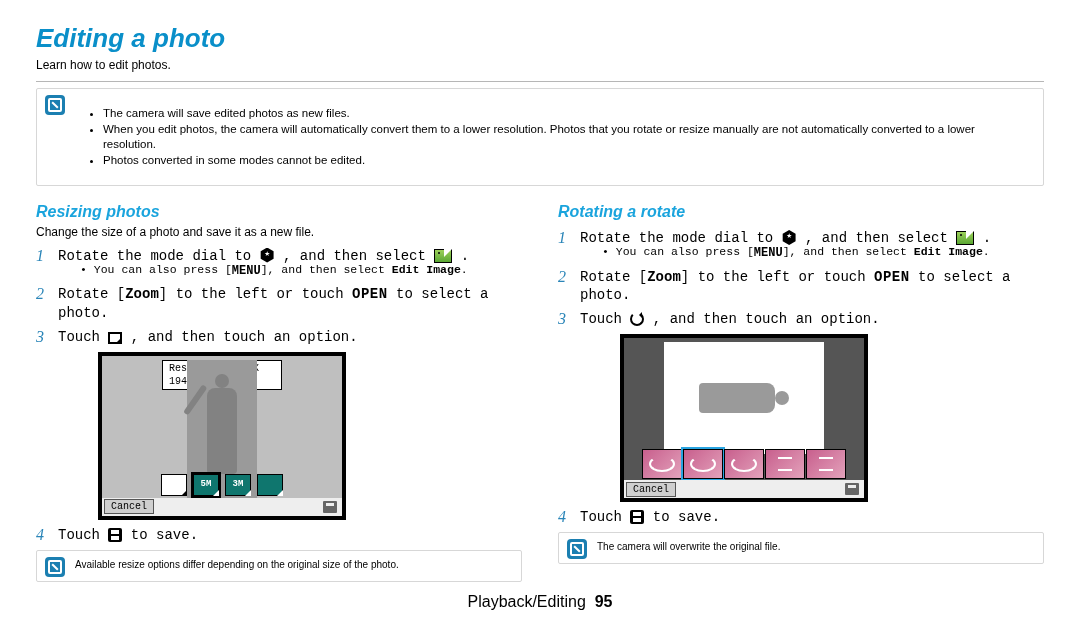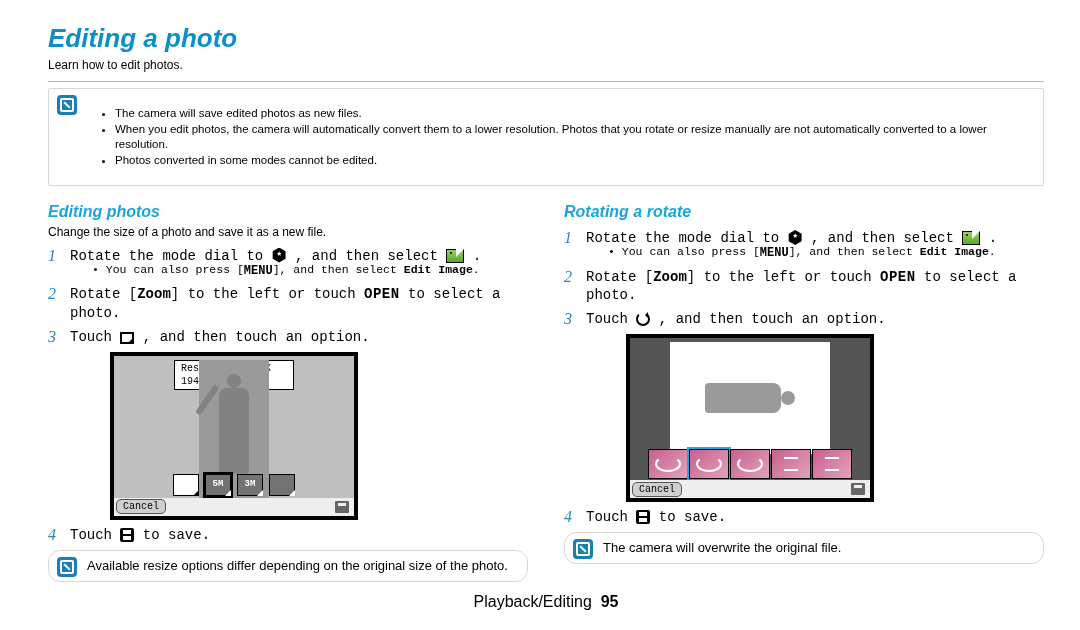--- a/index.html
+++ b/index.html
@@ -17,21 +17,21 @@
   html, body {
     margin: 0; padding: 0;
     width: 1080px; height: 630px;
     font-family: "Segoe UI", "Helvetica Neue", Arial, sans-serif;
     color: var(--text);
     background: #fff;
     font-size: 13px;
     line-height: 1.3;
   }
   .page {
-    padding: 22px 36px 12px 48px;
+    padding: 22px 36px 12px 36px;
     height: 100%;
   }
   .title {
     color: var(--brand-blue);
     font-weight: 700;
     font-size: 26px;
     font-style: italic;
     margin: 0 0 2px 0;
   }
   .subtitle {
@@ -44,21 +44,21 @@
   }
   .notebox {
     border: 1px solid var(--note-border);
     border-radius: 2px;
     margin-top: 6px;
     padding: 4px 8px 4px 8px;
     display: flex;
     gap: 10px;
     font-size: 11.5px;
   }
-  .notebox.small { font-size: 13px; border-radius: 12px; }
+  .notebox.small { font-size: 10px; }
   .note-icon {
     width: 20px; height: 20px;
     border-radius: 4px;
     background: #1b7fb1;
     position: relative;
     flex: 0 0 auto;
     margin-top: 2px;
   }
   .note-icon::after {
     content: "";
@@ -189,21 +189,21 @@
   }
   .screen .toolbar {
     position:absolute; left:0; right:0; bottom:0;
     background:#eee;
     display:flex; align-items:center;
     height: 18px;
     column-gap: 0;
   }
   .screen .toolbar .btn-cancel {
     font-size:10px; padding:0 6px; background:#cfcfcf; border:1px solid #555;
-    border-radius:5px; margin-left:2px;
+    border-radius:0; margin-left:2px;
   }
   .screen .toolbar .spacer { flex:1; }
   .screen .toolbar .btn-save {
     width:14px;height:12px;background:#666;margin-right:5px;position:relative;
     border-radius: 1px;
   }
   .screen .toolbar .btn-save::after{content:"";position:absolute;left:3px;right:3px;top:2px;height:3px;background:#eee;}
 
   
   .screen.resize .body {overflow:visible;}
@@ -224,21 +224,21 @@
   .size-options {
     position:absolute; bottom:20px; left:6px; right:6px;
     display:flex; gap:6px; justify-content:center;
   }
   .size-opt {
     width:26px;height:22px;border:1px solid #000;background:#fff;position:relative;
     display:flex;align-items:center;justify-content:center;font-size:9px;font-weight:700;color:#000;
   }
   .size-opt .corner{position:absolute;right:-1px;bottom:-1px;width:0;height:0;border-left:6px solid transparent;border-bottom:6px solid #000;}
   .size-opt.sel{box-shadow:0 0 0 2px #000;}
-  .size-opt.black{background:#737373;color:#fff;}
+  .size-opt.black{background:#0f766e;color:#fff;}
 
   
   .screen.rotate .body {background:#555;}
   .screen.rotate .frame {
     position:absolute; left:40px; right:40px; top:4px; height:112px;
     background:#fff;
   }
   .screen.rotate .frame .person {
     position:absolute; left:50%; top:50%;
     transform: translate(-50%,-50%) rotate(90deg);
@@ -278,21 +278,21 @@
     <ul>
       <li>The camera will save edited photos as new files.</li>
       <li>When you edit photos, the camera will automatically convert them to a lower resolution. Photos that you rotate or resize manually are not automatically converted to a lower resolution.</li>
       <li>Photos converted in some modes cannot be edited.</li>
     </ul>
   </div>
 
   <div class="cols">
 
     <div class="col">
-      <div class="h2">Editing photos</div>
+      <div class="h2">Resizing photos</div>
       <div class="desc">Change the size of a photo and save it as a new file.</div>
 
       <ol class="steps">
         <li>
           <span>Rotate the mode dial to </span>
           <span class="icon icon-modedial"></span>
           <span> , and then select </span>
           <span class="icon icon-thumb"></span>
           <span> .</span>
           <div class="substep">

